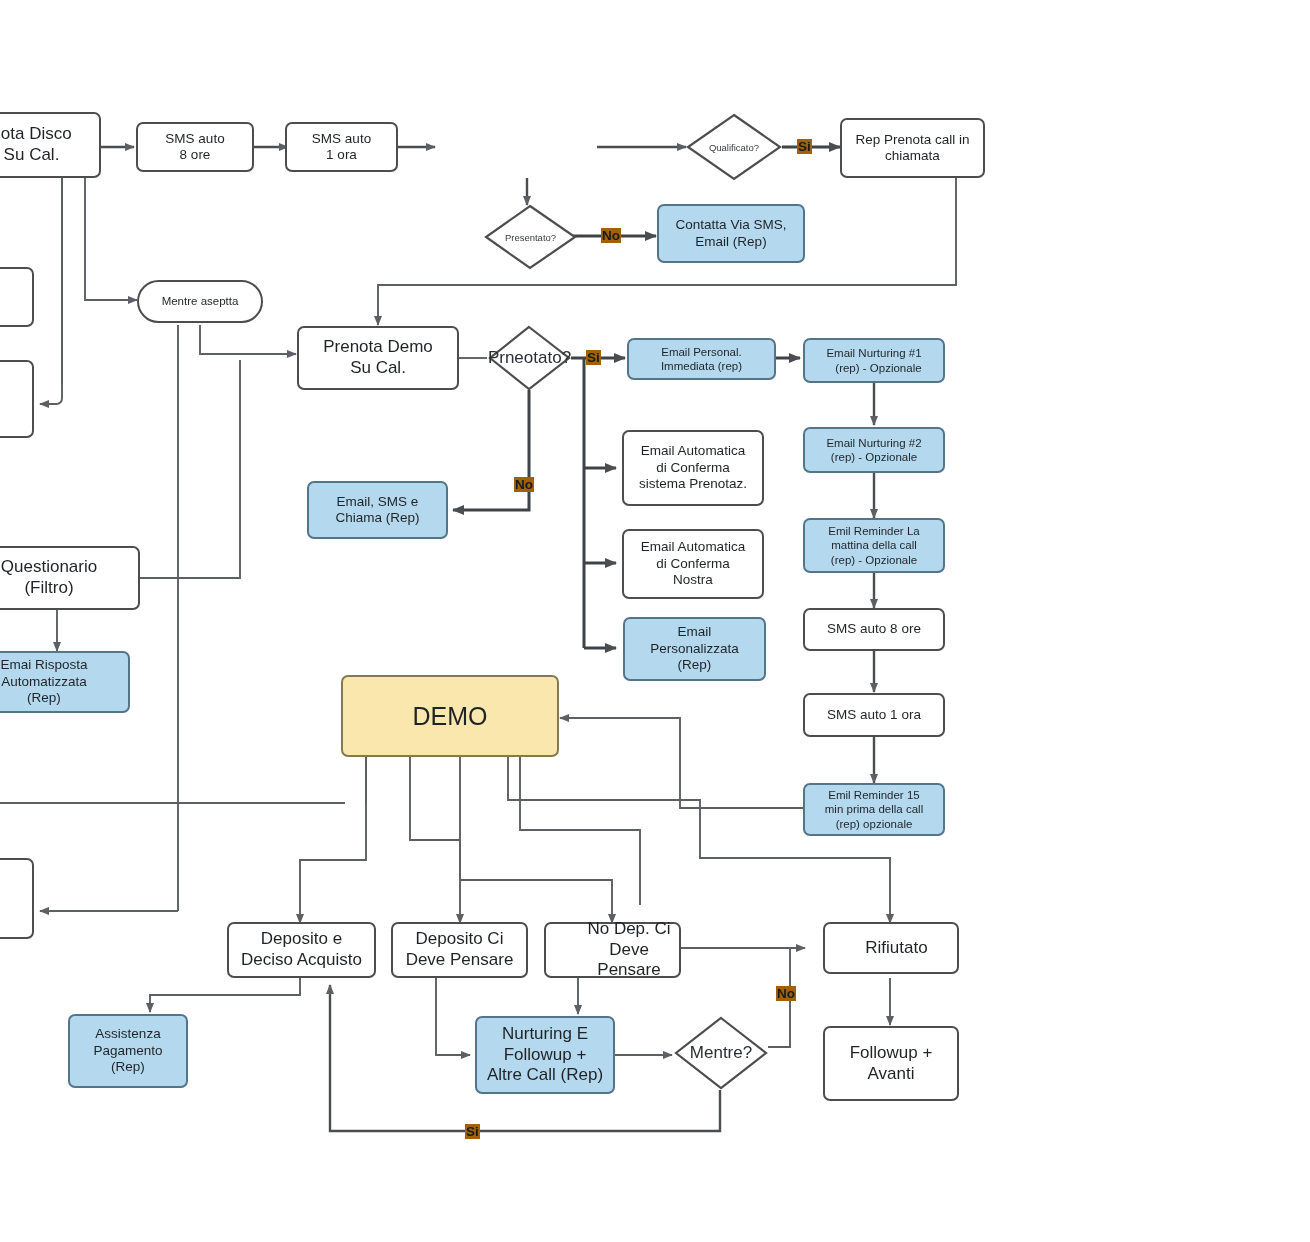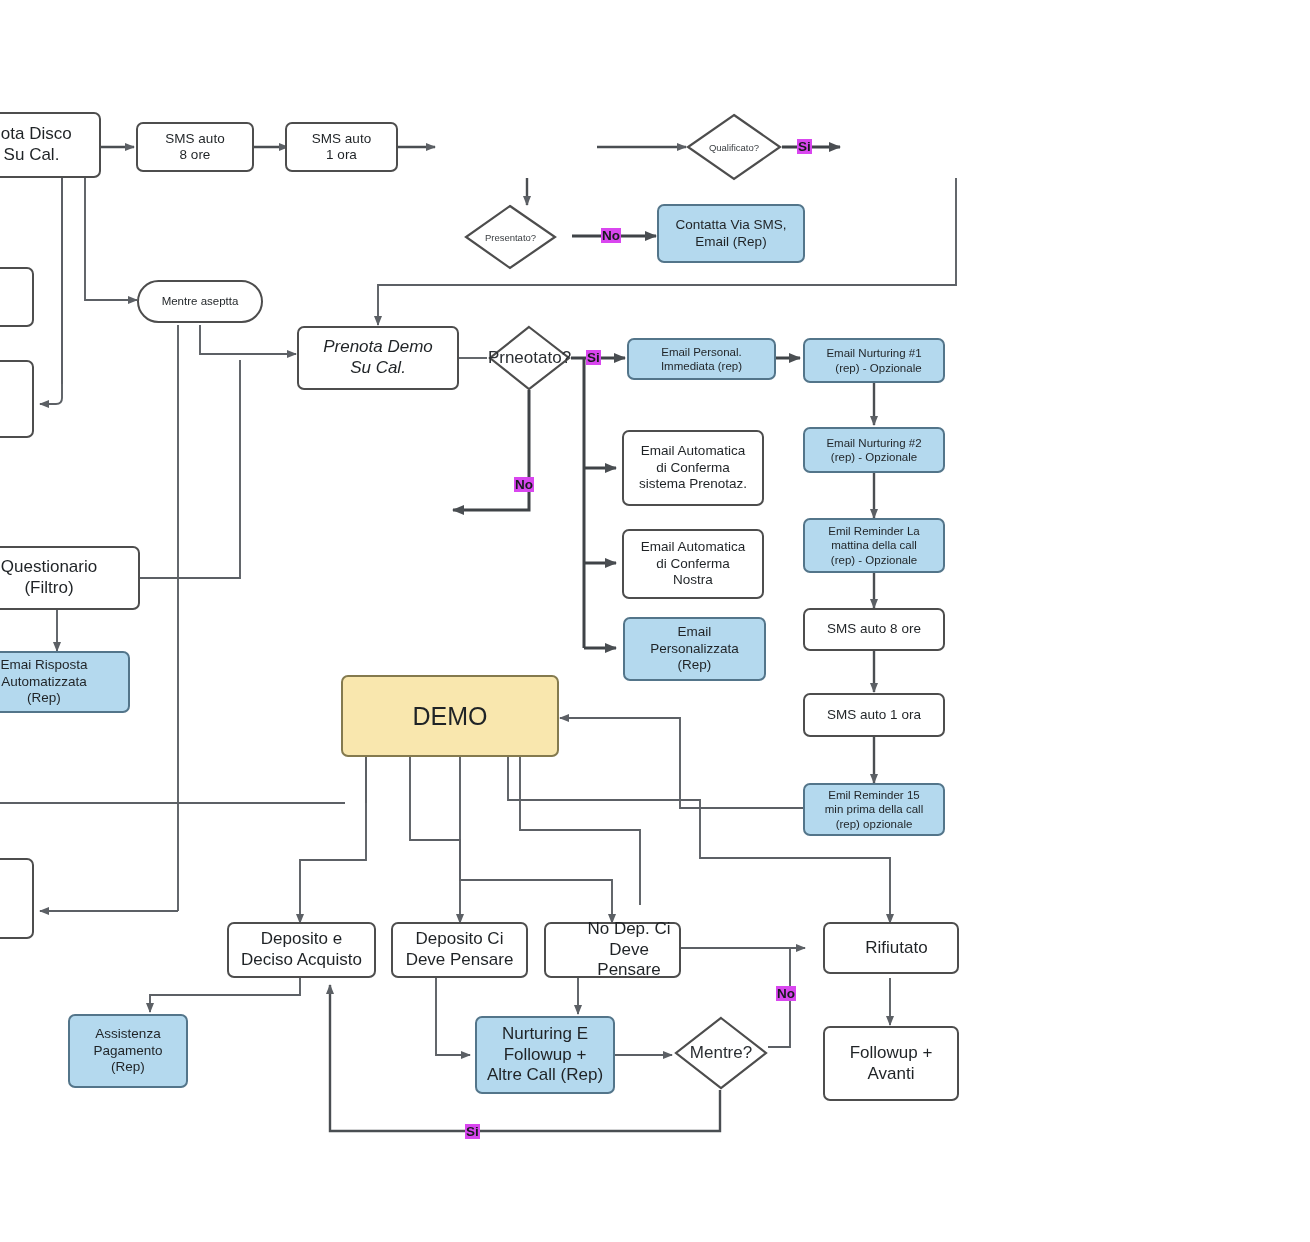--- a/index.html
+++ b/index.html
@@ -11,21 +11,21 @@
         justify-content:center;text-align:center;color:#1f2326;line-height:1.22;
         padding:2px 5px;}
   .proc{background:#ffffff;border:2.2px solid #4d4d4d;border-radius:7px;}
   .blue{background:#b4d9ee;border:2.2px solid #53758a;border-radius:7px;}
   .demo{background:#f9e7ae;border:2.4px solid #847a4e;border-radius:7px;}
   .pill{background:#ffffff;border:2.2px solid #4d4d4d;border-radius:999px;}
   .dia{position:absolute;display:flex;align-items:center;justify-content:center;}
   .dia .dshape{position:absolute;left:0;top:0;width:100%;height:100%;}
   .dia .dlabel{position:relative;white-space:nowrap;color:#3c4044;z-index:2;}
   .elabel{position:absolute;font-weight:bold;color:#181b1e;white-space:nowrap;
-          background:#d946ef;padding:0 1px;z-index:3;}
+          background:#a16207;padding:0 1px;z-index:3;}
   .f9{font-size:9.5px;}
   .f11{font-size:11.5px;}
   .f13{font-size:13.5px;}
   .f15{font-size:17px;}
   .f17{font-size:17px;}
   .f25{font-size:25px;}
 </style>
 </head>
 <body>
 
@@ -144,22 +144,26 @@
   </div>
 
 
   <div class="dia" style="left:686px;top:113px;width:96px;height:68px;">
     <svg class="dshape" viewBox="0 0 96 68">
       <polygon points="48,2 94,34 48,66 2,34" fill="#ffffff" stroke="#4d4d4d" stroke-width="2.2"></polygon>
     </svg>
     <span class="dlabel f9">Qualificato?</span>
   </div>
 
-
-  <div class="dia" style="left:464px;top:204px;width:93px;height:66px;">
+  <div class="node proc f13" style="left:840px;top:118px;width:145px;height:60px;">
+    <span style="white-space:pre-line;">Rep Prenota call in
+chiamata</span>
+  </div>
+
+  <div class="dia" style="left:484px;top:204px;width:93px;height:66px;">
     <svg class="dshape" viewBox="0 0 93 66">
       <polygon points="46,2 91,33 46,64 2,33" fill="#ffffff" stroke="#4d4d4d" stroke-width="2.2"></polygon>
     </svg>
     <span class="dlabel f9">Presentato?</span>
   </div>
 
   <div class="node blue f13" style="left:657px;top:204px;width:148px;height:59px;">
     <span style="white-space:pre-line;">Contatta Via SMS,
 Email (Rep)</span>
   </div>
@@ -170,21 +174,21 @@
 
   <div class="node proc f13" style="left:-72px;top:360px;width:106px;height:78px;">
     
   </div>
 
   <div class="node pill f11" style="left:137px;top:280px;width:126px;height:43px;">
     <span>Mentre aseptta</span>
   </div>
 
   <div class="node proc f17" style="left:297px;top:326px;width:162px;height:64px;">
-    <span style="white-space:pre-line;font-style:italic;">Prenota Demo
+    <span style="white-space:pre-line;">Prenota Demo
 Su Cal.</span>
   </div>
 
   <div class="dia" style="left:488px;top:325px;width:83px;height:66px;">
     <svg class="dshape" viewBox="0 0 83 66">
       <polygon points="41,2 81,33 41,64 2,33" fill="#ffffff" stroke="#4d4d4d" stroke-width="2.2"></polygon>
     </svg>
     <span class="dlabel f17" style="color:#2b2f33;">Prneotato?</span>
   </div>
 
@@ -234,20 +238,24 @@
 di Conferma
 Nostra</span>
   </div>
 
   <div class="node blue f13" style="left:623px;top:617px;width:143px;height:64px;">
     <span style="white-space:pre-line;">Email
 Personalizzata
 (Rep)</span>
   </div>
 
+  <div class="node blue f13" style="left:307px;top:481px;width:141px;height:58px;">
+    <span style="white-space:pre-line;">Email, SMS e
+Chiama (Rep)</span>
+  </div>
 
   <div class="node proc f17" style="left:-42px;top:546px;width:182px;height:64px;">
     <span style="white-space:pre-line;">Questionario
 (Filtro)</span>
   </div>
 
   <div class="node blue f13" style="left:-42px;top:651px;width:172px;height:62px;">
     <span style="white-space:pre-line;">Emai Risposta
 Automatizzata
 (Rep)</span>

